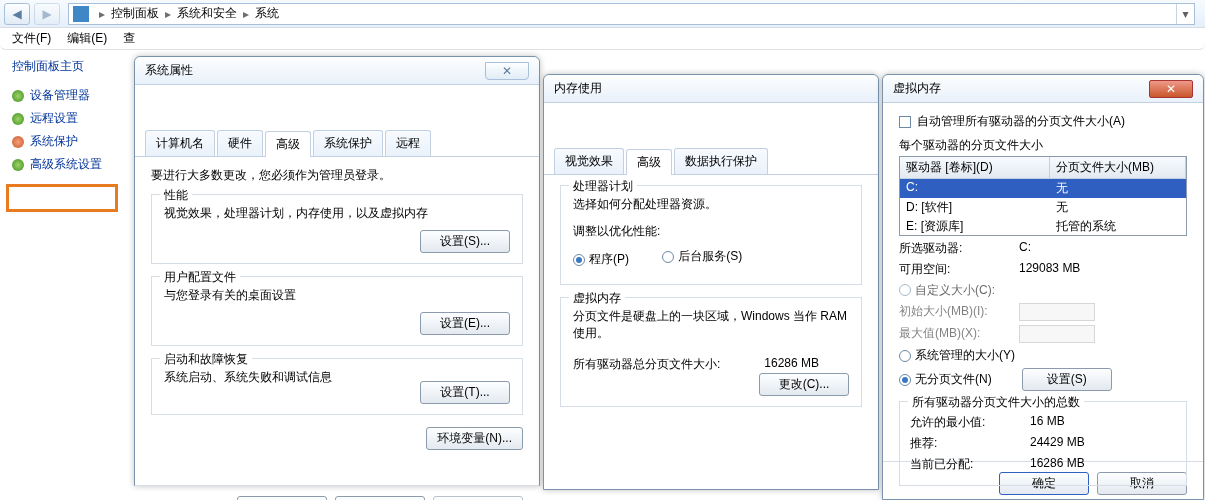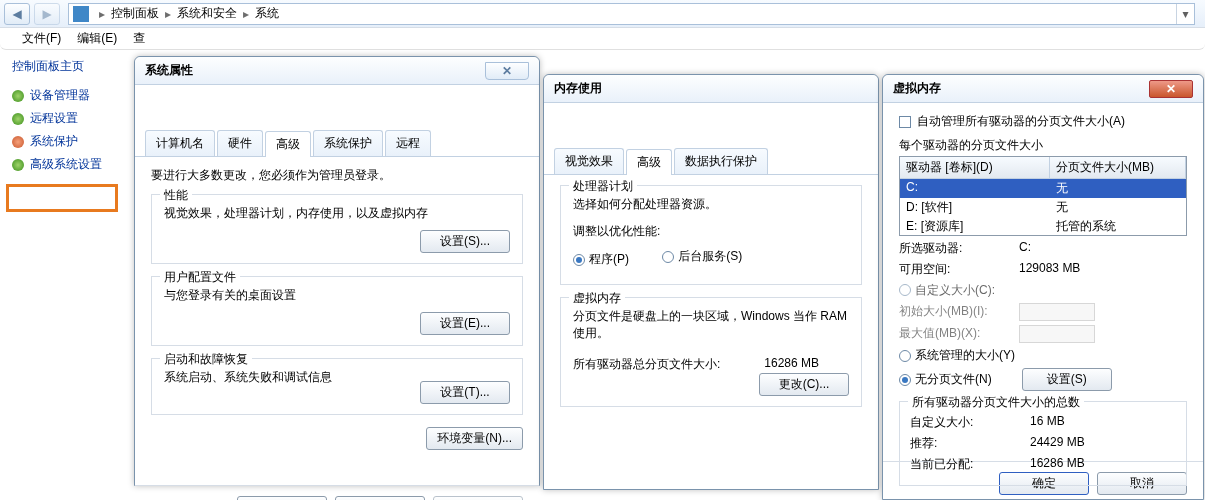--- a/index.html
+++ b/index.html
@@ -6,38 +6,38 @@
 body { background: #fff; width: 1205px; height: 500px; overflow: hidden; position: relative; user-select: none; }
 
 .titlebar { height: 28px; background: linear-gradient(#f7fbff,#e6effa); border-bottom: 1px solid #d6dde6; display: flex; align-items: center; }
 .nav-btn { width: 26px; height: 22px; margin-left: 4px; border: 1px solid #a9c0da; background: linear-gradient(#fdfeff,#e1ecf7); border-radius: 3px; display: inline-flex; align-items: center; justify-content: center; color: #5d7da0; }
 .addr { margin-left: 8px; display: flex; align-items: center; flex: 1; height: 22px; border: 1px solid #a9c0da; background: #fff; padding-left: 4px; }
 .addr .ic { width: 16px; height: 16px; background: #3f87c7; display: inline-block; margin-right: 6px; }
 .addr .crumb { padding: 0 2px; }
 .addr .sep { color: #6d6d6d; padding: 0 4px; }
 .chev { width: 18px; text-align: center; color: #606060; border-left: 1px solid #c8d4e2; height: 100%; display:flex;align-items:center;justify-content:center; }
 
-.menubar { height: 22px; display: flex; align-items: center; padding-left: 14px; border-bottom: 1px solid #e0e0e0; border-radius: 6px; }
+.menubar { height: 22px; display: flex; align-items: center; padding-left: 4px; border-bottom: 1px solid #e0e0e0; border-radius: 6px; }
 .menubar .m { padding: 2px 8px; }
 
 .sidepane { position: absolute; left: 0; top: 50px; width: 136px; padding: 8px 12px; }
 .sidepane .home { color:#003399; margin-bottom:12px; }
 .sidepane .lnk { display:flex; align-items:center; color:#003399; margin:6px 0; cursor:pointer;text-align:center; }
 .sidepane .lnk .dot { width:12px;height:12px;border-radius:50%;background:radial-gradient(#9fd36a,#3b8f1c);margin-right:6px; }
 .sidepane .lnk.red .dot { background:radial-gradient(#f5a07a,#c9562c); }
 
 .hl { position: absolute; border: 3px solid #e87a1f; pointer-events: none; }
 .hl1 { left: 6px; top: 184px; width: 112px; height: 28px; }
 .hl2 { left: 209px; top: 62px; width: 120px; height: 50px; }
 .hl3 { left: 410px; top: 178px; width: 120px; height: 48px; }
 .hl4 { left: 596px; top: 102px; width: 120px; height: 42px; }
 .hl5 { left: 716px; top: 282px; width: 156px; height: 66px; }
 
 .win { position: absolute; background: #fff; border: 1px solid #7a93ac; border-radius: 6px 6px 0 0; box-shadow: 0 0 6px rgba(0,0,0,.25); }
-.win .cap { height: 28px; background: linear-gradient(#fdfeff,#e9f1fa); border-bottom:1px solid #c2d1e2; border-radius:6px 6px 0 0; display:flex;align-items:center;padding:0 10px;justify-content:space-between;font-weight:bold; }
+.win .cap { height: 28px; background: linear-gradient(#fdfeff,#e9f1fa); border-bottom:1px solid #c2d1e2; border-radius:6px 6px 0 0; display:flex;align-items:center;padding:0 10px;justify-content:space-between; }
 .win .cap .x { width: 44px; height: 18px; border: 1px solid #a9c0da; border-radius: 0 0 4px 4px; background: linear-gradient(#fdfeff,#e1ecf7); display:flex;align-items:center;justify-content:center;color:#5d7da0; }
 .win .cap .xr { width: 44px; height: 18px; border: 1px solid #a33; border-radius: 2px; background: linear-gradient(#e98,#c9562c); display:flex;align-items:center;justify-content:center;color:#fff; }
 .tabs { display:flex; padding: 6px 10px 0 10px; border-bottom:1px solid #c2d1e2; background: #fff; margin-top: 39px; }
 .tab { padding: 4px 10px; border:1px solid #c2d1e2; border-bottom:none; margin-right:2px; background:linear-gradient(#f7fbff,#e9f1fa); border-radius:3px 3px 0 0; cursor:pointer; }
 .tab.act { background:#fff; position:relative; top:1px; }
 .body { padding: 10px 16px; }
 .grp { border:1px solid #d6dde6; padding:10px 12px 14px; margin-bottom:12px; position:relative; }
 .grp .legend { position:absolute; top:-8px; left:8px; background:#fff; padding:0 4px; }
 .btn { min-width: 90px; padding: 2px 10px; border:1px solid #8c9bab; background:linear-gradient(#fdfeff,#e3e9f0); border-radius:3px; cursor:pointer; text-align:center; display:inline-block; }
 .btnrow { position:absolute; right:12px; bottom:10px; }
@@ -246,21 +246,21 @@
     <div style="display:flex;justify-content:flex-start;align-items:center">
       <label class="radio">
           <span class="r on"></span>
           <span>无分页文件(N)</span>
         </label>
       <span class="btn">设置(S)</span>
     </div>
     <div class="grp" style="margin-top:10px;padding:8px 10px">
       <span class="legend">所有驱动器分页文件大小的总数</span>
       <div class="kv">
-          <span class="k">自定义大小:</span>
+          <span class="k">允许的最小值:</span>
           <span>16 MB</span>
         </div>
       <div class="kv">
           <span class="k">推荐:</span>
           <span>24429 MB</span>
         </div>
       <div class="kv">
           <span class="k">当前已分配:</span>
           <span>16286 MB</span>
         </div>

